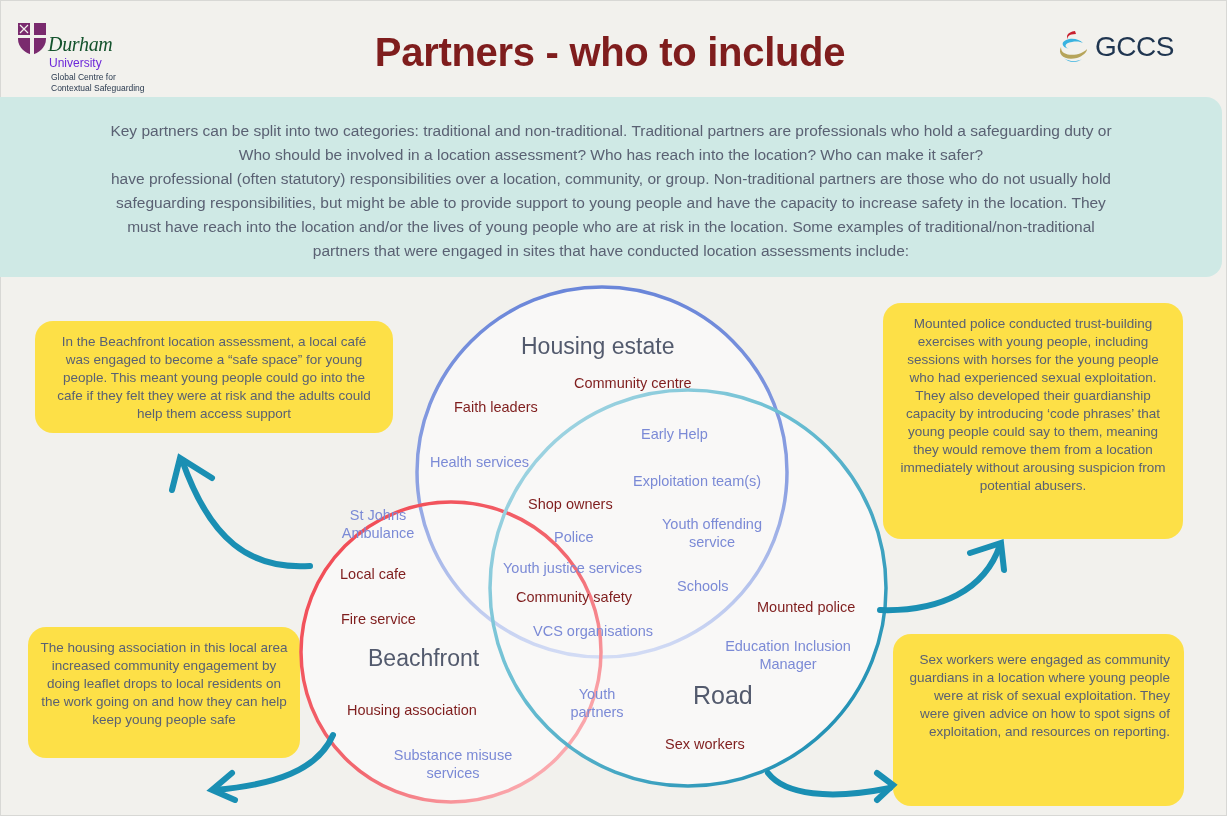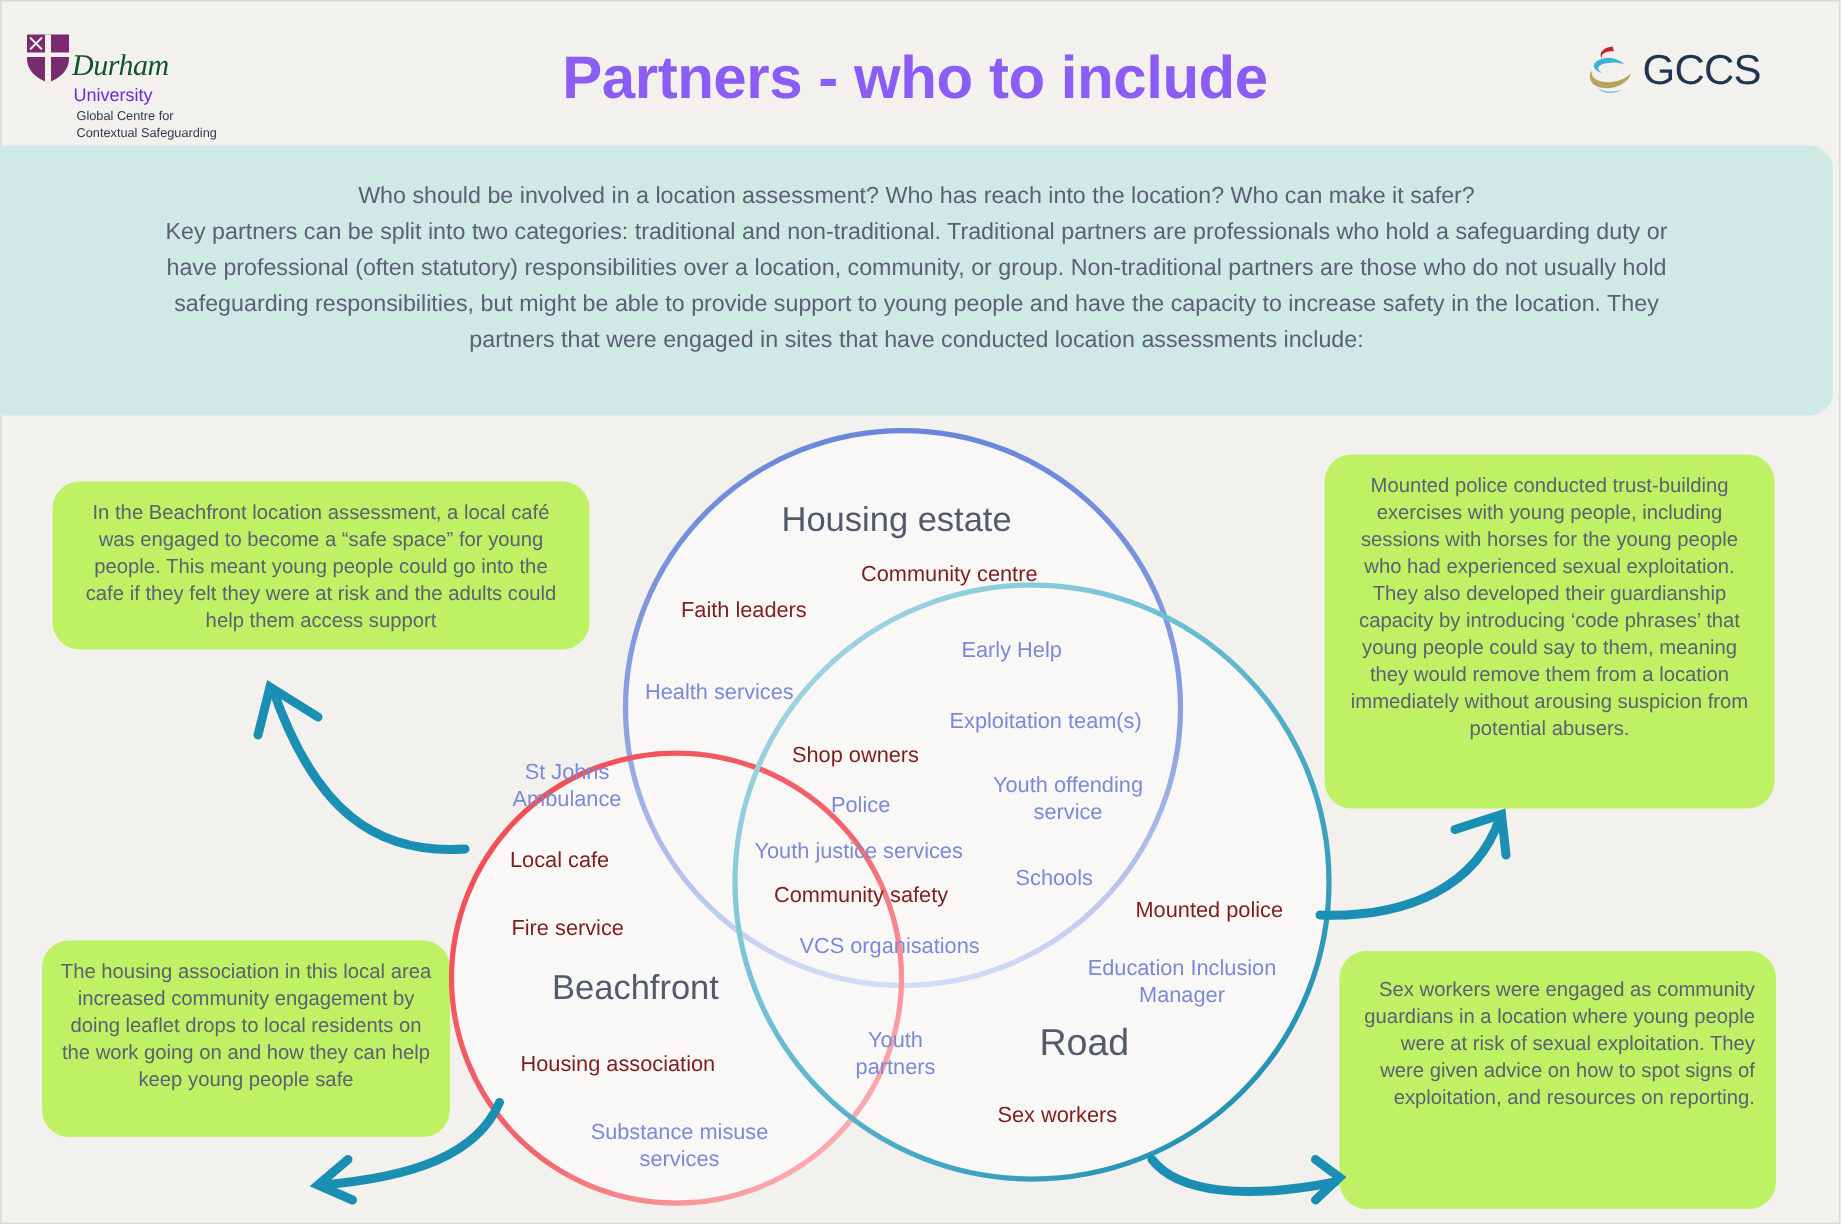--- a/index.html
+++ b/index.html
@@ -8,29 +8,29 @@
     background: #f2f1ed;
     font-family: "Liberation Sans", sans-serif;
     color: #5a6173;
   }
   .frame-border { position: absolute; left: 0; top: 0; width: 1225px; height: 814px; border: 1px solid #d8d8d5; pointer-events: none; }
   .logo-durham { position: absolute; left: 17px; top: 20px; width: 160px; height: 76px; }
   .durham-shield { position: absolute; left: 0; top: 2px; width: 30px; height: 34px; }
   .durham-name { position: absolute; left: 31px; top: 13px; font-family: "Liberation Serif", serif; font-size: 20px; color: #14532d; letter-spacing: -0.3px; font-style: italic; }
   .durham-uni { position: absolute; left: 32px; top: 36px; font-size: 12px; color: #6d28d9; }
   .durham-sub { position: absolute; left: 34px; top: 52px; font-size: 8.5px; line-height: 11px; color: #2a3a4f; }
-  .page-title { position: absolute; left: 0; width: 1220px; top: 30px; text-align: center; font-size: 40px; font-weight: bold; color: #8b5cf6; letter-spacing: -0.3px; }
+  .page-title { position: absolute; left: 0; width: 1220px; top: 30px; text-align: center; font-size: 40px; font-weight: bold; color: #7f1d1d; letter-spacing: -0.3px; }
   .logo-gccs { position: absolute; left: 1055px; top: 25px; width: 140px; height: 44px; }
   .gccs-mark { position: absolute; left: 0; top: 0; width: 36px; height: 42px; }
   .gccs-text { position: absolute; left: 40px; top: 6px; font-size: 28px; color: #1f3550; letter-spacing: -0.5px; }
 
   .intro { position: absolute; left: 0; top: 97px; width: 1222px; height: 180px; background: #cfe9e5; border-radius: 0 16px 16px 0; box-sizing: border-box; padding: 22px 40px 0 40px; }
   .intro p { margin: 0; text-align: center; font-size: 15.5px; line-height: 24px; color: #5a6173; }
 
-  .callout { position: absolute; background: #bef264; border-radius: 18px; box-sizing: border-box; text-align: center; font-size: 13.5px; line-height: 18px; color: #5a6173; display: flex; align-items: flex-start; justify-content: center; }
+  .callout { position: absolute; background: #fde047; border-radius: 18px; box-sizing: border-box; text-align: center; font-size: 13.5px; line-height: 18px; color: #5a6173; display: flex; align-items: flex-start; justify-content: center; }
   .callout span { display: block; }
   .c-tl { left: 35px; top: 321px; width: 358px; height: 112px; padding: 12px 14px 0; }
   .c-tr { left: 883px; top: 303px; width: 300px; height: 236px; padding: 12px 12px 0; }
   .c-bl { left: 28px; top: 627px; width: 272px; height: 131px; padding: 12px 10px 0; }
   .c-br { left: 893px; top: 634px; width: 291px; height: 172px; padding: 17px 14px 0; text-align: right; }
 
   svg.diagram { position: absolute; left: 0; top: 0; width: 1227px; height: 816px; pointer-events: none; }
   .lbl { position: absolute; text-align: center; font-size: 14.5px; line-height: 18px; white-space: nowrap; }
   .lbl.trad { color: #7b8ad6; }
   .lbl.nontrad { color: #7f1d1d; }
@@ -62,24 +62,25 @@
   <svg class="gccs-mark" viewBox="0 0 36 42">
     <path d="M20 6 C12 7 10 12 14 15 C11 12 14 9 21 9 Z" fill="#c8202f"></path>
     <path d="M14 14 C5 16 6 22 14 24 C9 22 9 18 17 17 C22 16 26 17 28 18 C25 15 20 13 14 14 Z" fill="#3ab3e0"></path>
     <path d="M6 22 C2 30 10 36 22 33 C28 31 32 27 32 24 C28 29 16 32 9 28 C7 27 6 25 6 22 Z" fill="#b6a45a"></path>
     <path d="M9 33 C14 37 22 37 27 34 C22 38 14 38 9 33 Z" fill="#3ab3e0"></path>
   </svg>
   <div class="gccs-text">GCCS</div>
 </div>
 
 <div class="intro">
+  <p>Key partners can be split into two categories: traditional and non-traditional. Traditional partners are professionals who hold a safeguarding duty or</p>
   <p>Who should be involved in a location assessment? Who has reach into the location? Who can make it safer?</p>
-  <p>Key partners can be split into two categories: traditional and non-traditional. Traditional partners are professionals who hold a safeguarding duty or</p>
   <p>have professional (often statutory) responsibilities over a location, community, or group. Non-traditional partners are those who do not usually hold</p>
   <p>safeguarding responsibilities, but might be able to provide support to young people and have the capacity to increase safety in the location. They</p>
+  <p>must have reach into the location and/or the lives of young people who are at risk in the location. Some examples of traditional/non-traditional</p>
   <p>partners that were engaged in sites that have conducted location assessments include:</p>
 </div>
 
 <div class="callout c-tl">
   <span>In the Beachfront location assessment, a local café was engaged to become a “safe space” for young people. This meant young people could go into the cafe if they felt they were at risk and the adults could help them access support</span>
 </div>
 <div class="callout c-tr">
   <span>Mounted police conducted trust-building exercises with young people, including sessions with horses for the young people who had experienced sexual exploitation. They also developed their guardianship capacity by introducing ‘code phrases’ that young people could say to them, meaning they would remove them from a location immediately without arousing suspicion from potential abusers.</span>
 </div>
 <div class="callout c-bl">

